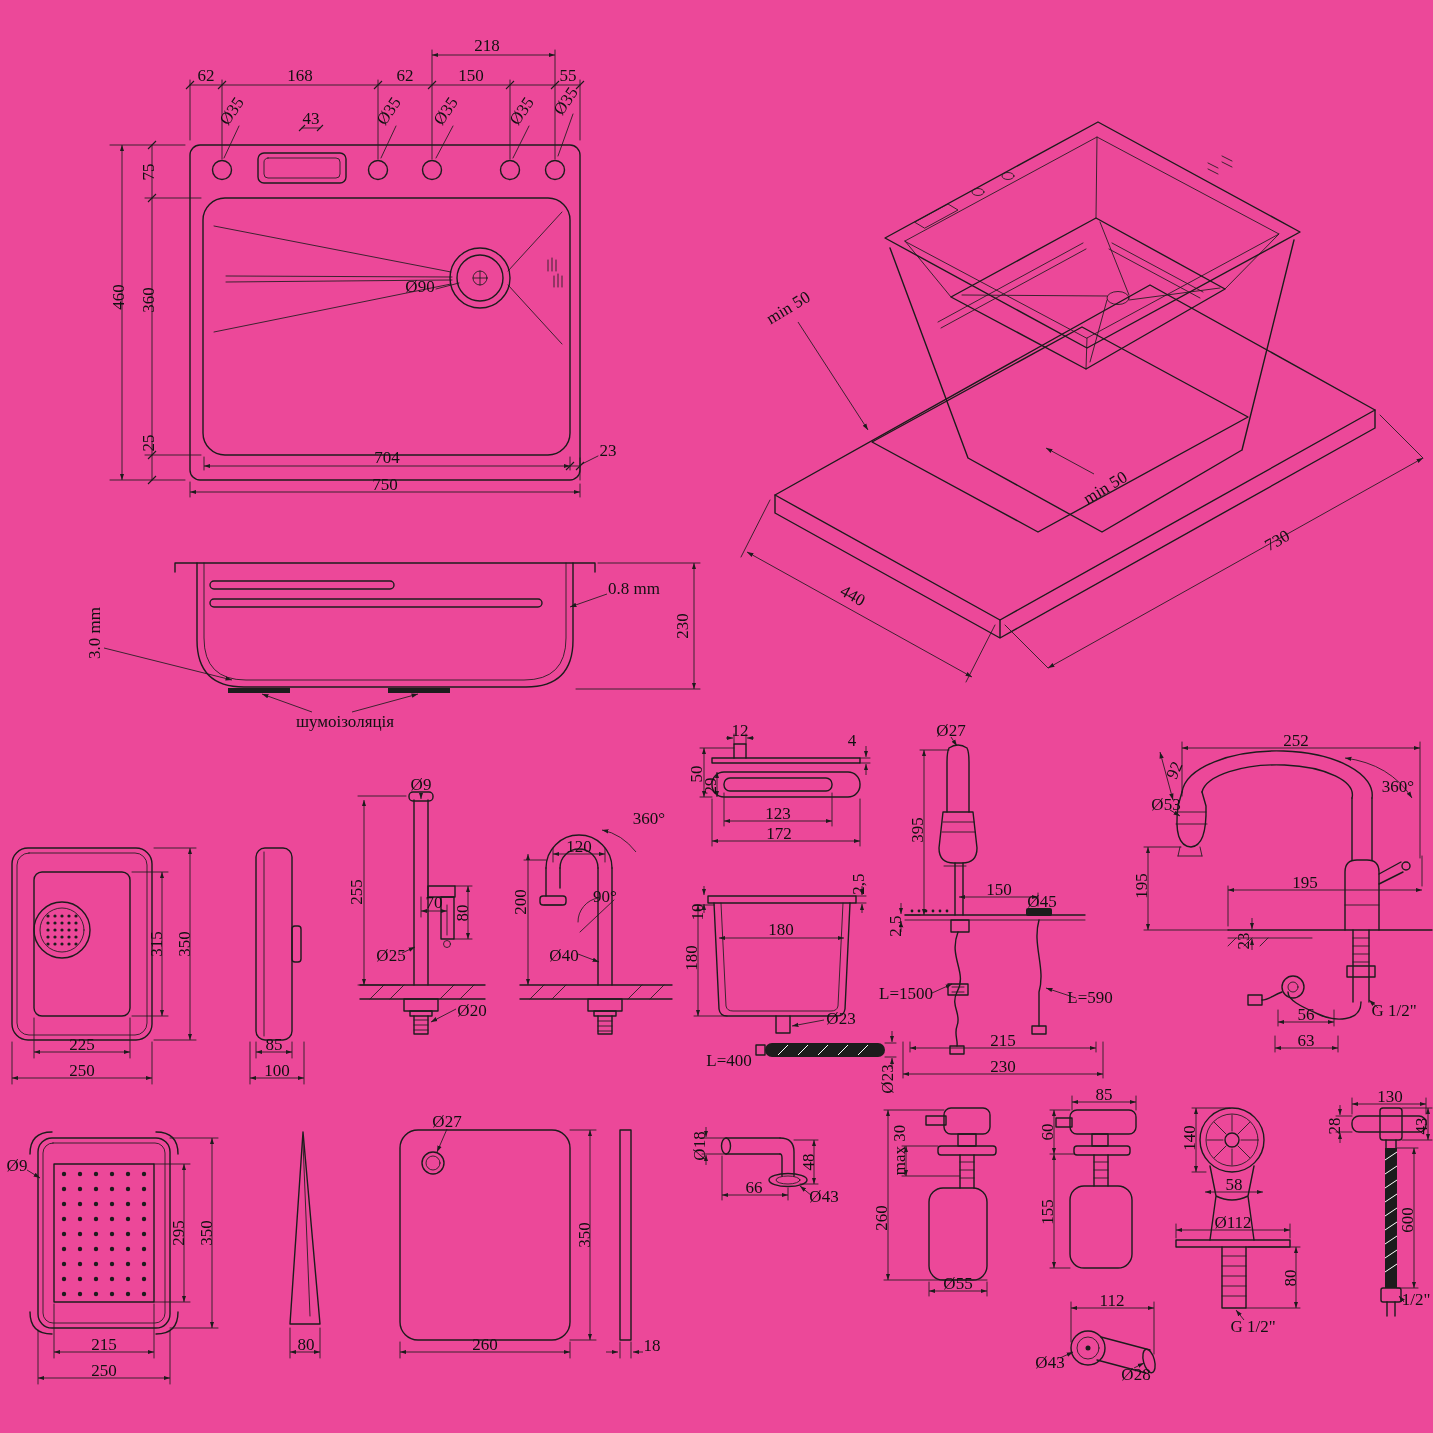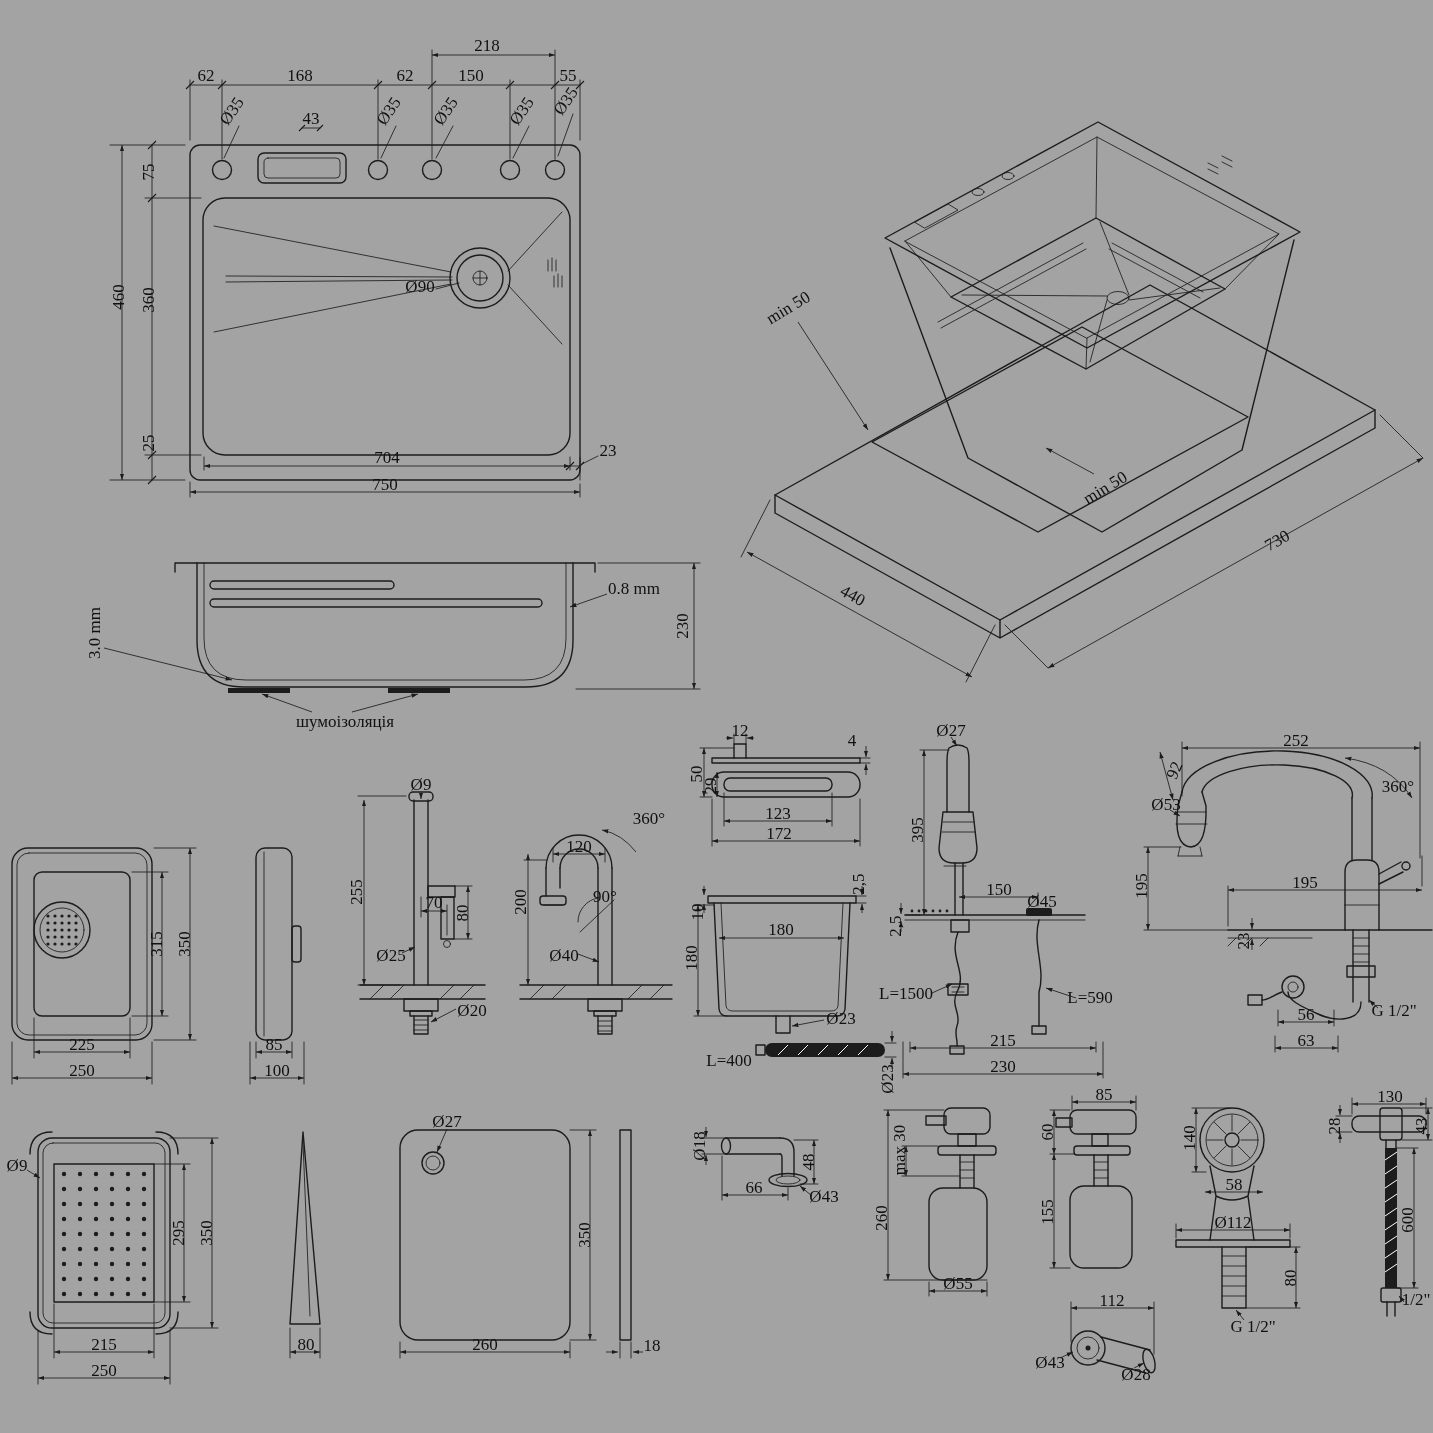--- a/index.html
+++ b/index.html
@@ -1,16 +1,16 @@
 <!DOCTYPE html>
 <html><head>
 <meta charset="utf-8">
 <style>
   html,body{margin:0;padding:0;background:#fff}
-  .stage{position:relative;width:1433px;height:1433px;background:#a3a3a3;overflow:hidden}
+  .stage{position:relative;width:1433px;height:1433px;background:#ec4899;overflow:hidden}
   svg{display:block}
   .ln{fill:none;stroke:#1c1c1c;stroke-width:1.4;stroke-linecap:round;stroke-linejoin:round}
   .tn{fill:none;stroke:#1c1c1c;stroke-width:.85;stroke-linecap:round}
   .dm{fill:none;stroke:#1c1c1c;stroke-width:.85}
   .le{fill:none;stroke:#1c1c1c;stroke-width:.85}
   .tk{fill:none;stroke:#1c1c1c;stroke-width:1.1}
   .fl{fill:#1c1c1c;stroke:none}
   .wn{fill:none;stroke:#fff;stroke-width:1}
   .lbl{font-family:"Liberation Serif",serif;font-size:17px;fill:#111;text-anchor:middle;dominant-baseline:middle}
 </style>

